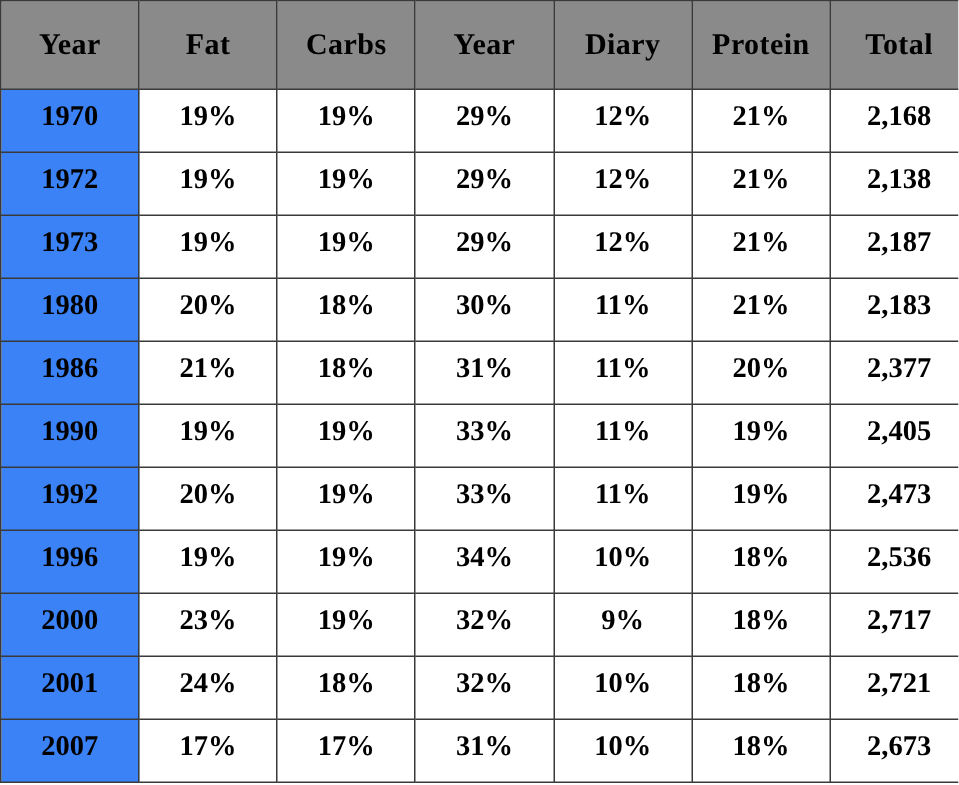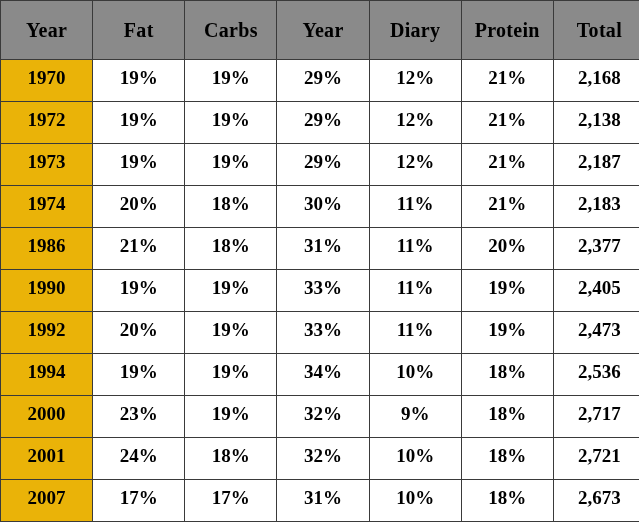--- a/index.html
+++ b/index.html
@@ -63,21 +63,21 @@
 
   table.nutrition-table tbody td {
     height: 42px;
     background: #ffffff;
     text-align: center;
     vertical-align: top;
     padding-top: 8px;
   }
 
   table.nutrition-table tbody td.year-cell {
-    background: #eab308;
+    background: #3b82f6;
     text-align: center;
     vertical-align: top;
     padding-top: 8px;
   }
 
   
   .cell-text {
     display: block;
     line-height: 1;
   }
@@ -172,21 +172,21 @@
           </td>
           <td>
             <span class="cell-text">21%</span>
           </td>
           <td>
             <span class="cell-text">2,187</span>
           </td>
         </tr>
         <tr>
           <td class="year-cell">
-            <span class="cell-text">1974</span>
+            <span class="cell-text">1980</span>
           </td>
           <td>
             <span class="cell-text">20%</span>
           </td>
           <td>
             <span class="cell-text">18%</span>
           </td>
           <td>
             <span class="cell-text">30%</span>
           </td>
@@ -264,21 +264,21 @@
           </td>
           <td>
             <span class="cell-text">19%</span>
           </td>
           <td>
             <span class="cell-text">2,473</span>
           </td>
         </tr>
         <tr>
           <td class="year-cell">
-            <span class="cell-text">1994</span>
+            <span class="cell-text">1996</span>
           </td>
           <td>
             <span class="cell-text">19%</span>
           </td>
           <td>
             <span class="cell-text">19%</span>
           </td>
           <td>
             <span class="cell-text">34%</span>
           </td>

